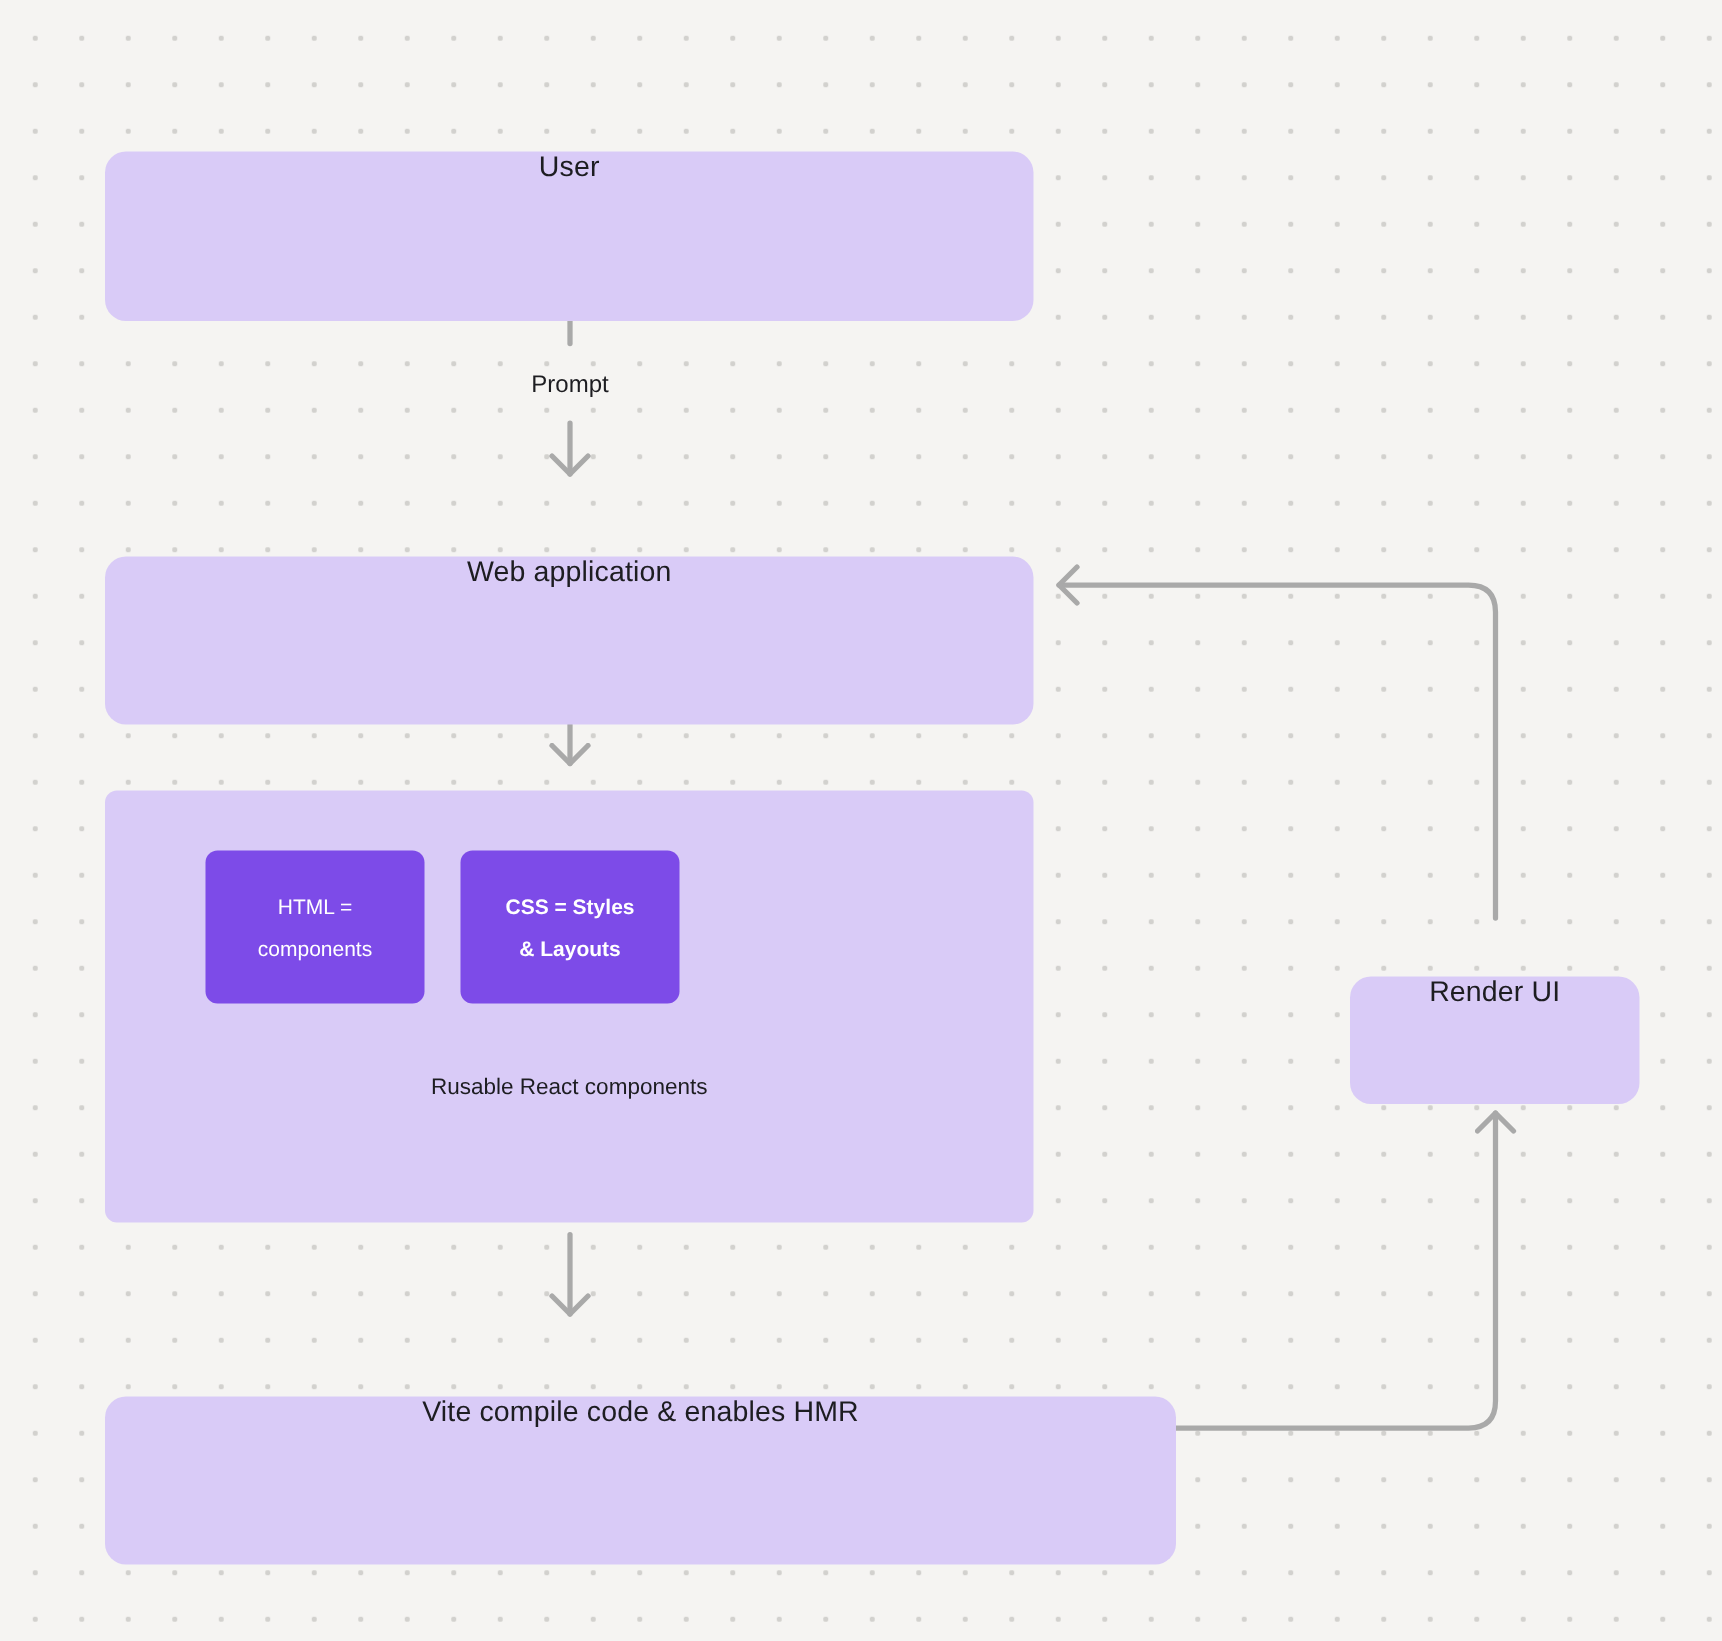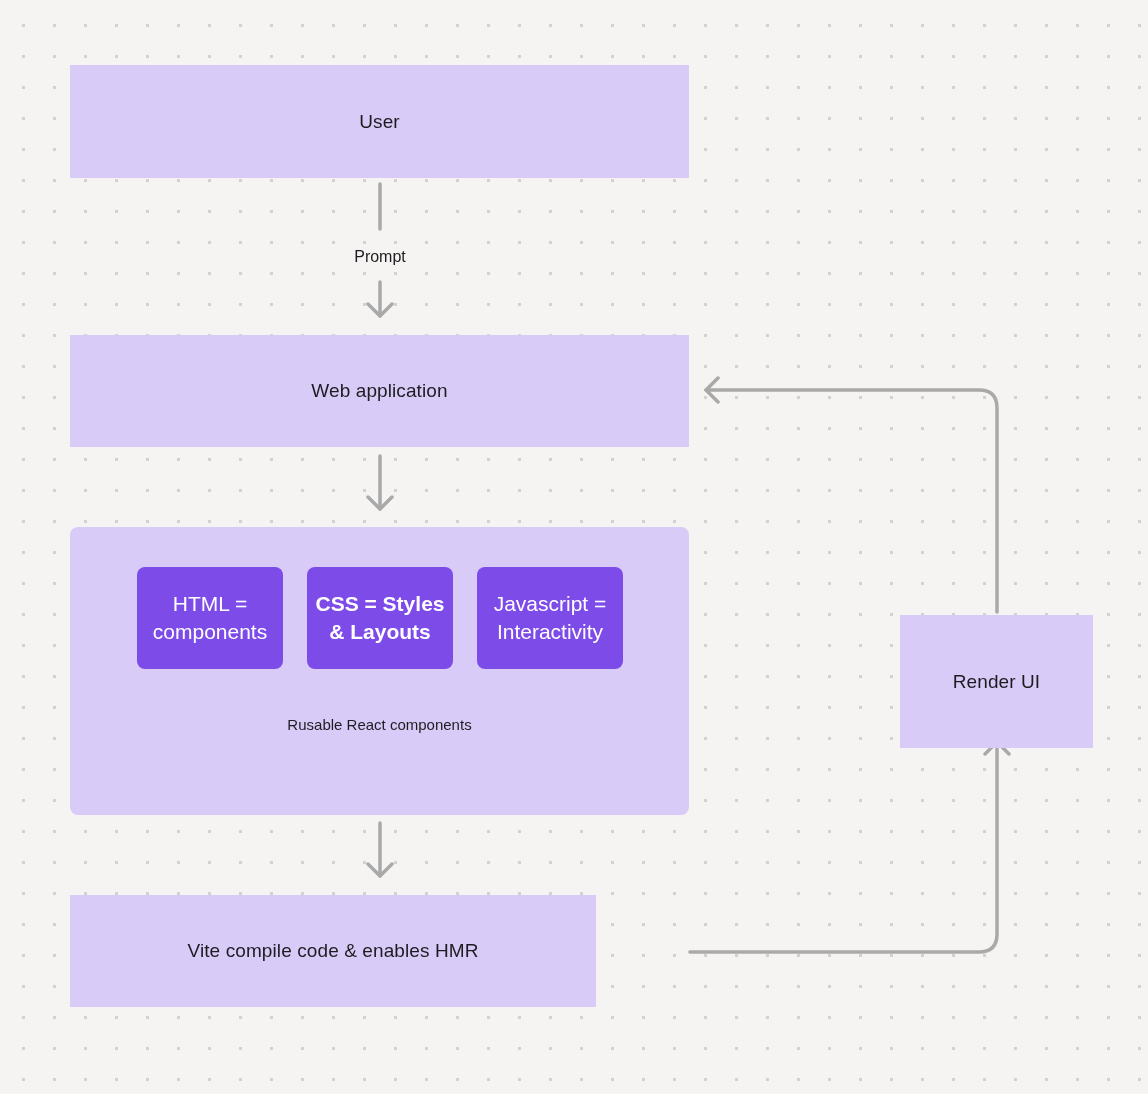--- a/index.html
+++ b/index.html
@@ -26,43 +26,44 @@
   }
   .edge {
     stroke: #a9a9a9;
     stroke-width: 3.5;
     fill: none;
     stroke-linecap: round;
   }
   .node {
     position: absolute;
     background: #d9cbf7;
-    border-radius: 0;
+    border-radius: 14px;
     display: flex;
-    align-items: center;
+    align-items: flex-start;
     justify-content: center;
     color: #1d1d21;
     font-size: 19px;
     letter-spacing: 0.1px;
+    margin-top: 36px;
   }
   .node-user        { left: 70px;  top: 65px;  width: 619px; height: 113px; }
   .node-webapp      { left: 70px;  top: 335px; width: 619px; height: 112px; }
   .group            { left: 70px;  top: 527px; width: 619px; height: 288px;
                       position: absolute; background: #d9cbf7; border-radius: 8px; }
-  .node-vite        { left: 70px;  top: 895px; width: 526px; height: 112px; }
-  .node-renderui    { left: 900px; top: 615px; width: 193px; height: 133px; }
+  .node-vite        { left: 70px;  top: 895px; width: 714px; height: 112px; }
+  .node-renderui    { left: 900px; top: 615px; width: 193px; height: 85px; }
   .chip {
     position: absolute;
     top: 40px;
     width: 146px;
     height: 102px;
     background: #7d4be8;
     border-radius: 8px;
     color: #ffffff;
-    font-size: 21px;
+    font-size: 14px;
     font-weight: 500;
     line-height: 28px;
     display: flex;
     flex-direction: column;
     align-items: center;
     justify-content: center;
   }
   .chip-1 { left: 67px; }
   .chip-2 { left: 237px; font-weight: bold; }
   .chip-3 { left: 407px; }
@@ -115,24 +116,20 @@
 
   <div class="group">
     <div class="chip chip-1">
       <span>HTML =</span>
       <span>components</span>
     </div>
     <div class="chip chip-2">
       <span>CSS = Styles</span>
       <span>&amp; Layouts</span>
     </div>
-    <div class="chip chip-3">
-      <span>Javascript =</span>
-      <span>Interactivity</span>
-    </div>
     <div class="group-caption">Rusable React components</div>
   </div>
 
   <div class="node node-vite">
     <span>Vite compile code &amp; enables HMR</span>
   </div>
 
   <div class="node node-renderui">
     <span>Render UI</span>
   </div>

